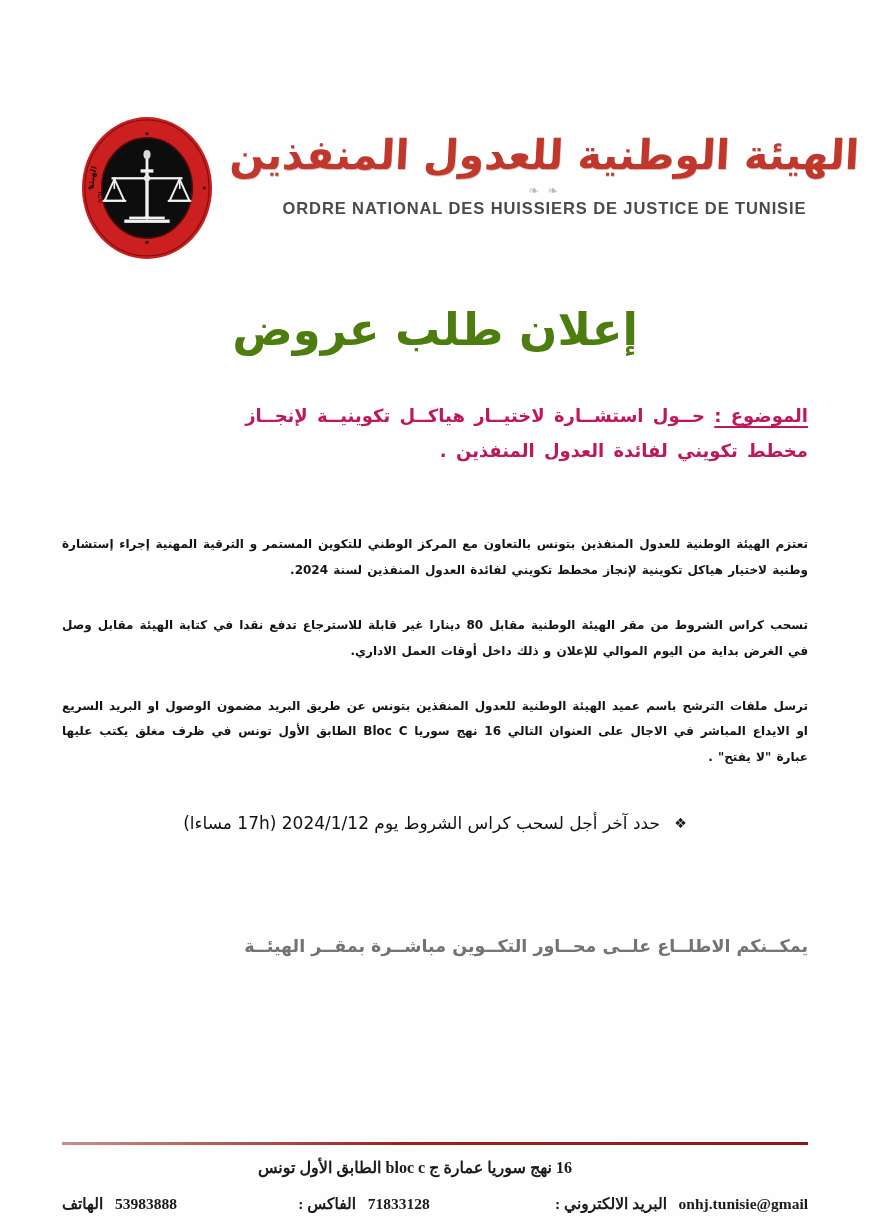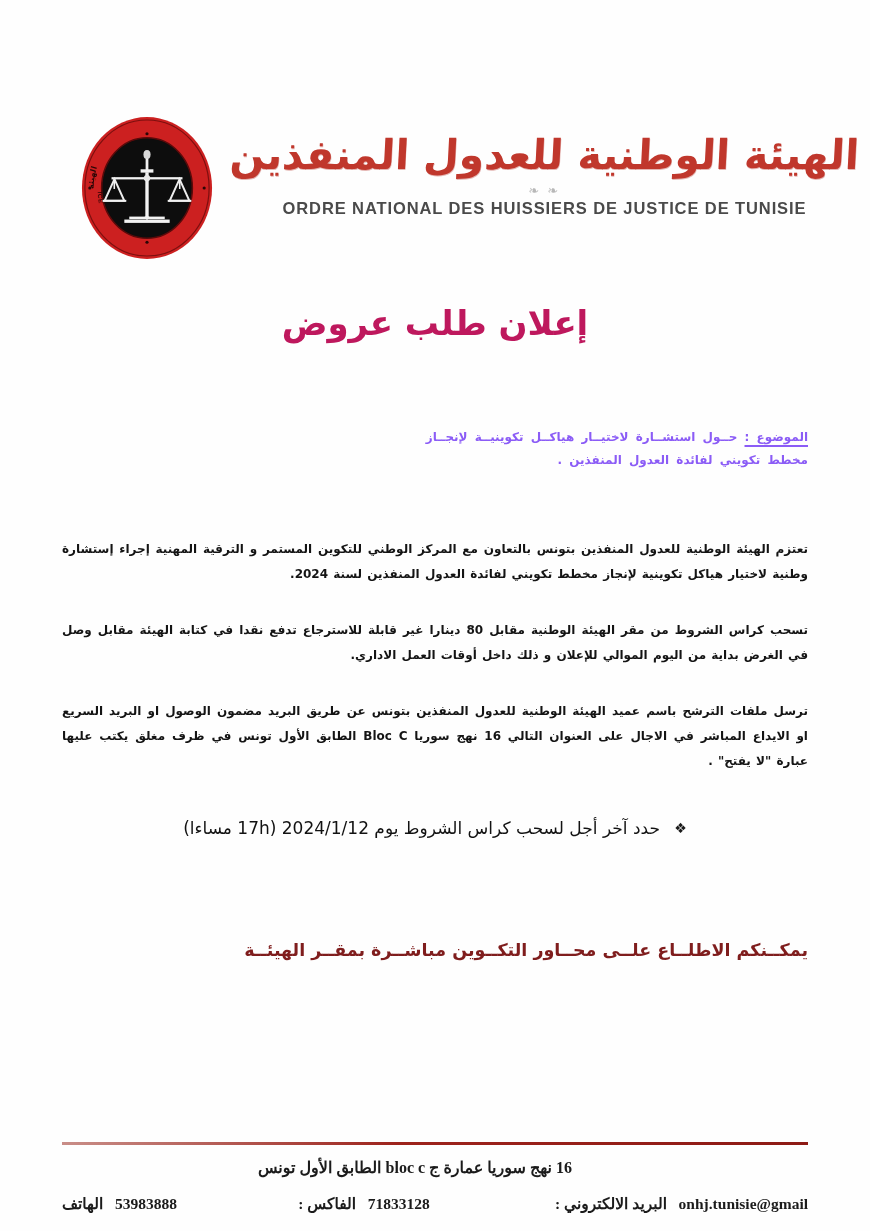--- a/index.html
+++ b/index.html
@@ -71,42 +71,41 @@
     white-space: nowrap;
   }
 
   
   .doc-title {
     position: absolute;
     top: 303px;
     left: 0;
     right: 0;
     text-align: center;
-    font-size: 34px;
-    font-weight: 700;
-    color: #be185d;
+    font-size: 45px;
+    font-weight: 700;
+    color: #4d7c0f;
     letter-spacing: 1px;
   }
 
   
   .body-wrap {
     position: absolute;
     top: 398px;
     right: 62px;
     left: 62px;
   }
   .subject {
-    font-size: 12px;
-    font-weight: 700;
-    color: #8b5cf6;
+    font-size: 18px;
+    font-weight: 700;
+    color: #be185d;
     line-height: 1.95;
     text-align: justify;
     text-align-last: right;
     word-spacing: 3px;
-    margin-top: 28px;
   }
   .subject .label {
     text-decoration: underline;
     text-decoration-thickness: 2px;
     text-underline-offset: 4px;
     letter-spacing: 3px;
   }
   .subject .l2 {
     display: block;
     text-align: center;
@@ -142,21 +141,21 @@
     font-size: 14px;
     color: #1a1a1a;
     margin-left: 9px;
     vertical-align: 1px;
   }
 
   .closing {
     margin-top: 86px;
     font-size: 17.5px;
     font-weight: 700;
-    color: #7f1d1d;
+    color: #737373;
     line-height: 2.05;
     text-align: justify;
     text-align-last: right;
     letter-spacing: 0.4px;
   }
   .closing .c2 { display: block; text-align: right; }
 
   
   .footer {
     position: absolute;

